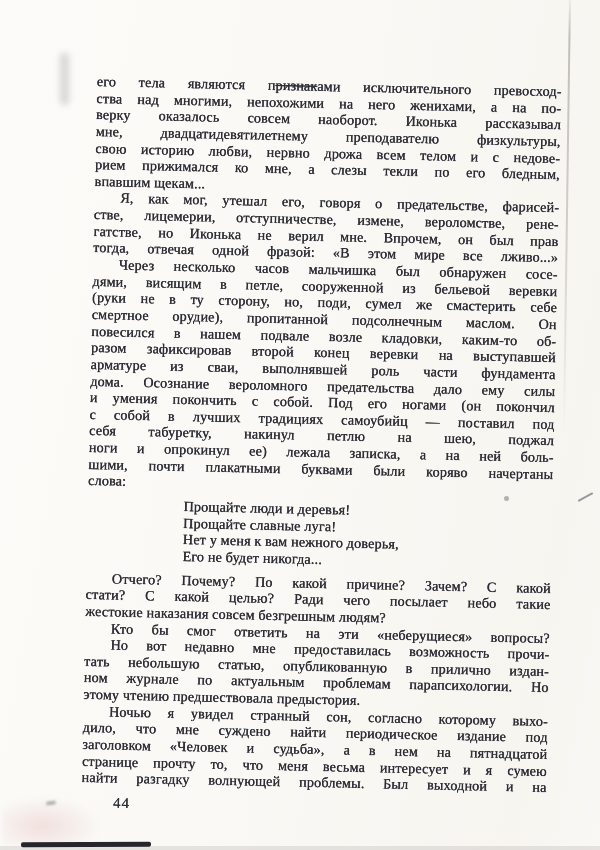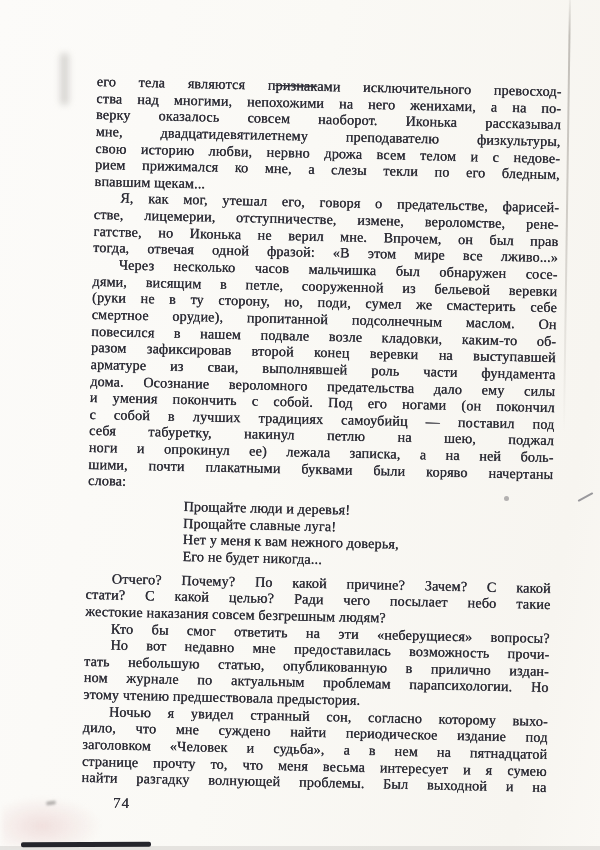--- a/index.html
+++ b/index.html
@@ -130,20 +130,20 @@
       <div class="ln j">тать небольшую статью, опубликованную в прилично издан-</div>
       <div class="ln j">ном журнале по актуальным проблемам парапсихологии. Но</div>
       <div class="ln">этому чтению предшествовала предыстория.</div>
       <div class="ln j ind">Ночью я увидел странный сон, согласно которому выхо-</div>
       <div class="ln j">дило, что мне суждено найти периодическое издание под</div>
       <div class="ln j">заголовком «Человек и судьба», а в нем на пятнадцатой</div>
       <div class="ln j">странице прочту то, что меня весьма интересует и я сумею</div>
       <div class="ln j">найти разгадку волнующей проблемы. Был выходной и на</div>
     </div>
 
-  <div class="pagenum">74</div>
+  <div class="pagenum">44</div>
 
   <div class="pink-smudge"></div>
   <div class="speck"></div>
   <div class="bottom-strip"></div>
   <div class="bottom-bar"></div>
 
 </div>
 
 </body></html>

